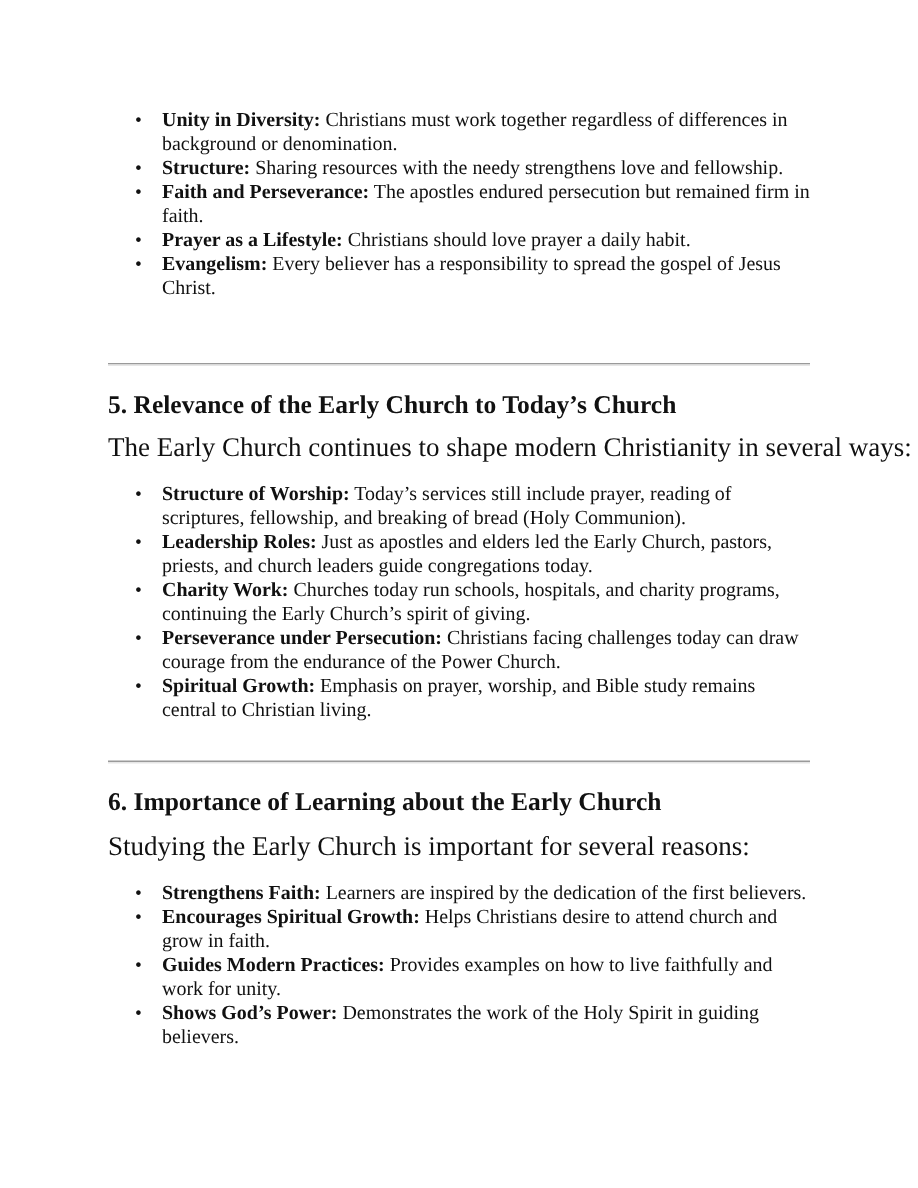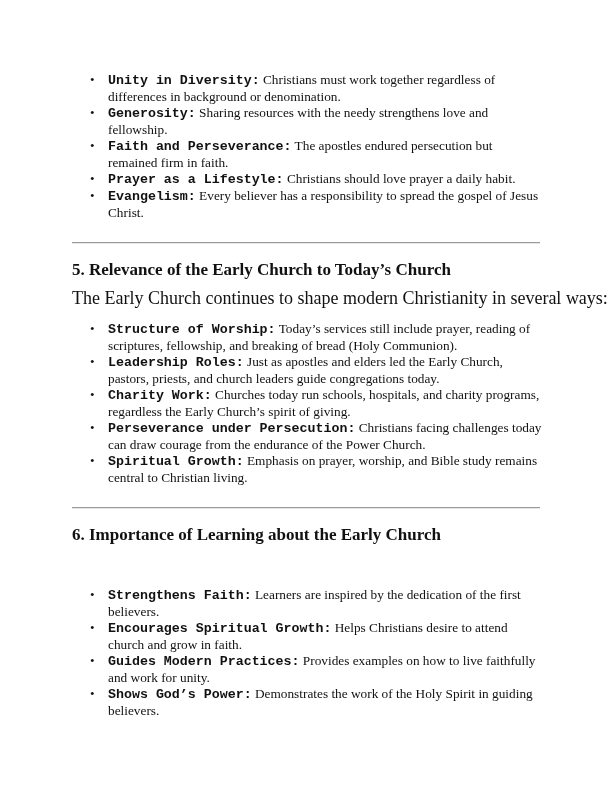--- a/index.html
+++ b/index.html
@@ -38,21 +38,20 @@
   }
   ul.bullets li .dot {
     position: absolute;
     left: 18px;
     top: 0;
     font-size: 13px;
     line-height: 16px;
   }
   ul.bullets li b {
     font-weight: bold;
-    font-family: Liberation Mono, monospace;
   }
   .rule {
     position: absolute;
     left: 72px;
     width: 468px;
     height: 0;
     border-top: 1px solid #9a9a9a;
     border-bottom: 1px solid #e6e6e6;
   }
   .heading {
@@ -76,21 +75,21 @@
 
 <div class="page">
 
   <ul class="bullets" style="top:72px;">
     <li>
       <span class="dot">•</span>
       <b>Unity in Diversity:</b><span> Christians must work together regardless of differences in background or denomination.</span>
     </li>
     <li>
       <span class="dot">•</span>
-      <b>Generosity:</b><span> Sharing resources with the needy strengthens love and fellowship.</span>
+      <b>Structure:</b><span> Sharing resources with the needy strengthens love and fellowship.</span>
     </li>
     <li>
       <span class="dot">•</span>
       <b>Faith and Perseverance:</b><span> The apostles endured persecution but remained firm in faith.</span>
     </li>
     <li>
       <span class="dot">•</span>
       <b>Prayer as a Lifestyle:</b><span> Christians should love prayer a daily habit.</span>
     </li>
     <li>
@@ -108,35 +107,36 @@
     <li>
       <span class="dot">•</span>
       <b>Structure of Worship:</b><span> Today’s services still include prayer, reading of scriptures, fellowship, and breaking of bread (Holy Communion).</span>
     </li>
     <li>
       <span class="dot">•</span>
       <b>Leadership Roles:</b><span> Just as apostles and elders led the Early Church, pastors, priests, and church leaders guide congregations today.</span>
     </li>
     <li>
       <span class="dot">•</span>
-      <b>Charity Work:</b><span> Churches today run schools, hospitals, and charity programs, regardless the Early Church’s spirit of giving.</span>
+      <b>Charity Work:</b><span> Churches today run schools, hospitals, and charity programs, continuing the Early Church’s spirit of giving.</span>
     </li>
     <li>
       <span class="dot">•</span>
       <b>Perseverance under Persecution:</b><span> Christians facing challenges today can draw courage from the endurance of the Power Church.</span>
     </li>
     <li>
       <span class="dot">•</span>
       <b>Spiritual Growth:</b><span> Emphasis on prayer, worship, and Bible study remains central to Christian living.</span>
     </li>
   </ul>
 
   <div class="rule" style="top:507px;"></div>
 
   <h2 class="heading" style="top:527px;text-align:right;">6. Importance of Learning about the Early Church</h2>
+  <p class="para" style="top:556px;">Studying the Early Church is important for several reasons:</p>
 
   <ul class="bullets" style="top:587px;">
     <li>
       <span class="dot">•</span>
       <b>Strengthens Faith:</b><span> Learners are inspired by the dedication of the first believers.</span>
     </li>
     <li>
       <span class="dot">•</span>
       <b>Encourages Spiritual Growth:</b><span> Helps Christians desire to attend church and grow in faith.</span>
     </li>

